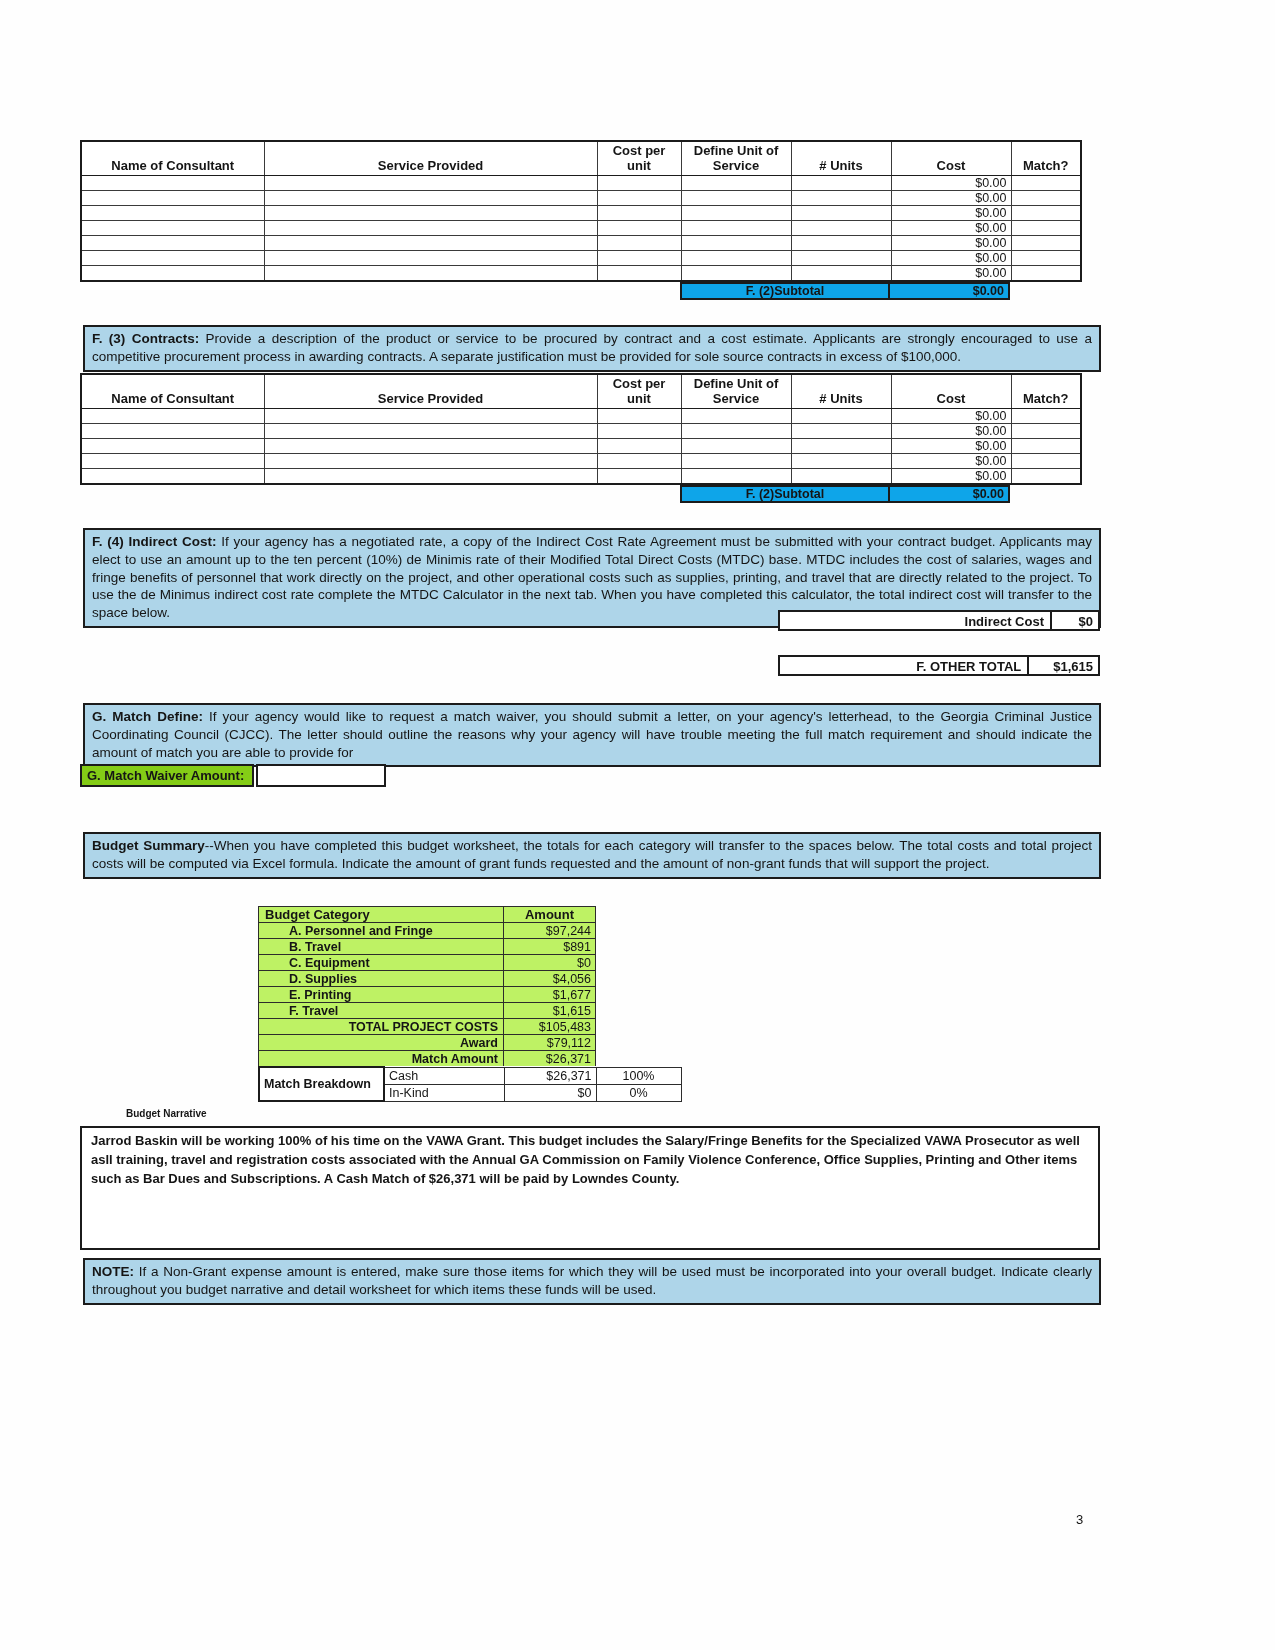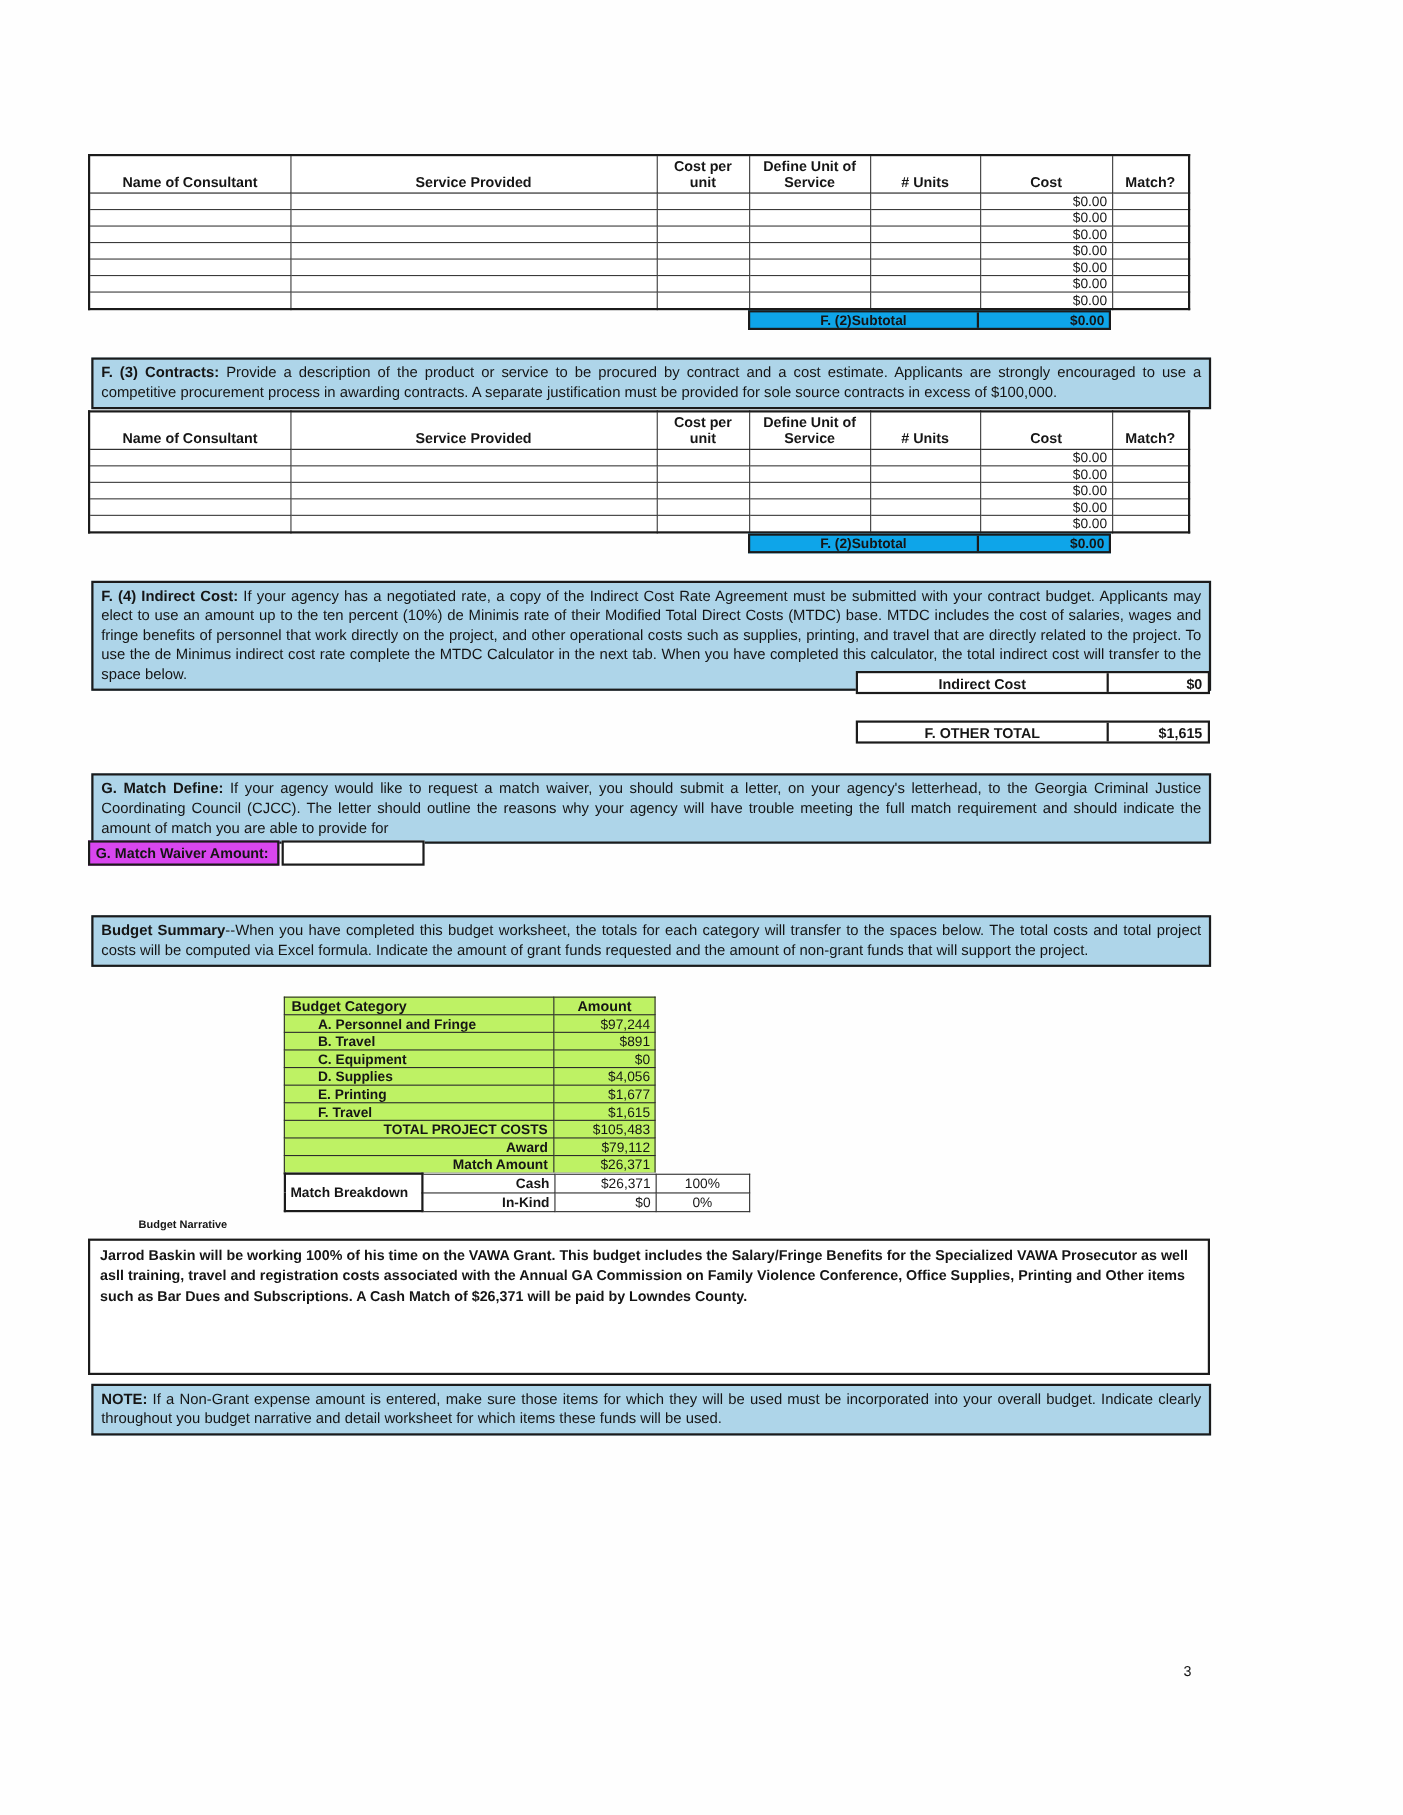--- a/index.html
+++ b/index.html
@@ -22,38 +22,38 @@
     font-weight:bold; font-size:13px; text-align:center; vertical-align:bottom;
     height:34px; padding-bottom:2px; border-bottom:1.5px solid #1b1b1b; background:#fff;
   }
   .ctable .cost-cell { text-align:right; }
 
   .subwidget { position:absolute; display:flex; border:2px solid #1b1b1b; height:18px; font-size:12.5px; background:#0ea5e9; }
   .subwidget .s-label { width:208px; border-right:2px solid #1b1b1b; font-weight:bold; text-align:center; line-height:14px; }
   .subwidget .s-value { width:118px; text-align:right; font-weight:bold; padding-right:4px; line-height:14px; }
 
   .totalbox { position:absolute; display:flex; border:2px solid #1b1b1b; height:21px; font-size:13px; background:#fff; }
-  .totalbox .lbl { width:228px; border-right:2px solid #1b1b1b; font-weight:bold; text-align:center; padding:2px 6px 0 6px; }
+  .totalbox .lbl { width:272px; border-right:2px solid #1b1b1b; font-weight:bold; text-align:right; padding:2px 6px 0 6px; }
   .totalbox .val { flex:1; text-align:right; font-weight:bold; padding:2px 5px 0 4px; }
 
   .waiver-amount { position:absolute; display:flex; font-size:13px; }
-  .waiver-amount .w-label { border:2px solid #1b1b1b; font-weight:bold; padding:2px 8px 2px 5px; background:#d946ef; }
+  .waiver-amount .w-label { border:2px solid #1b1b1b; font-weight:bold; padding:2px 8px 2px 5px; background:#84cc16; }
   .waiver-amount .w-input { border:2px solid #1b1b1b; width:130px; margin-left:2px; background:#fff; }
 
   .sumtable { position:absolute; font-size:12.5px; background:#bef264; }
   .sumtable th, .sumtable td { border:1px solid #2c2c2c; height:16px; padding:0 4px; overflow:hidden; }
   .sumtable th { font-weight:bold; font-size:13px; }
   .sumtable .cat-head { text-align:left; padding-left:6px; }
   .sumtable .cat { font-weight:bold; padding-left:30px; }
   .sumtable .amt { text-align:right; }
   .sumtable .tot-label { font-weight:bold; text-align:right; padding-right:5px; }
   .mbtable { position:absolute; font-size:12.5px; background:#fff; }
   .mbtable td { border:1px solid #2c2c2c; height:17px; padding:0 4px; overflow:hidden; }
   .mbtable .mb-main { font-weight:bold; border:2px solid #1b1b1b; }
-  .mbtable .mb-sub { font-weight:bold; text-align:right; }
+  .mbtable .mb-sub { font-weight:normal; }
   .mbtable .pct { text-align:center; }
 
   .narr-head { position:absolute; font-weight:bold; font-size:10px;padding-left:44px; }
   .narr-box {
     position:absolute; border:2px solid #1b1b1b; background:#fff;
     font-size:13px; font-weight:bold; line-height:1.45; padding:4px 9px; text-align:left;
   }
   .pagenum { position:absolute; font-size:13px; }
 </style>
 </head>

